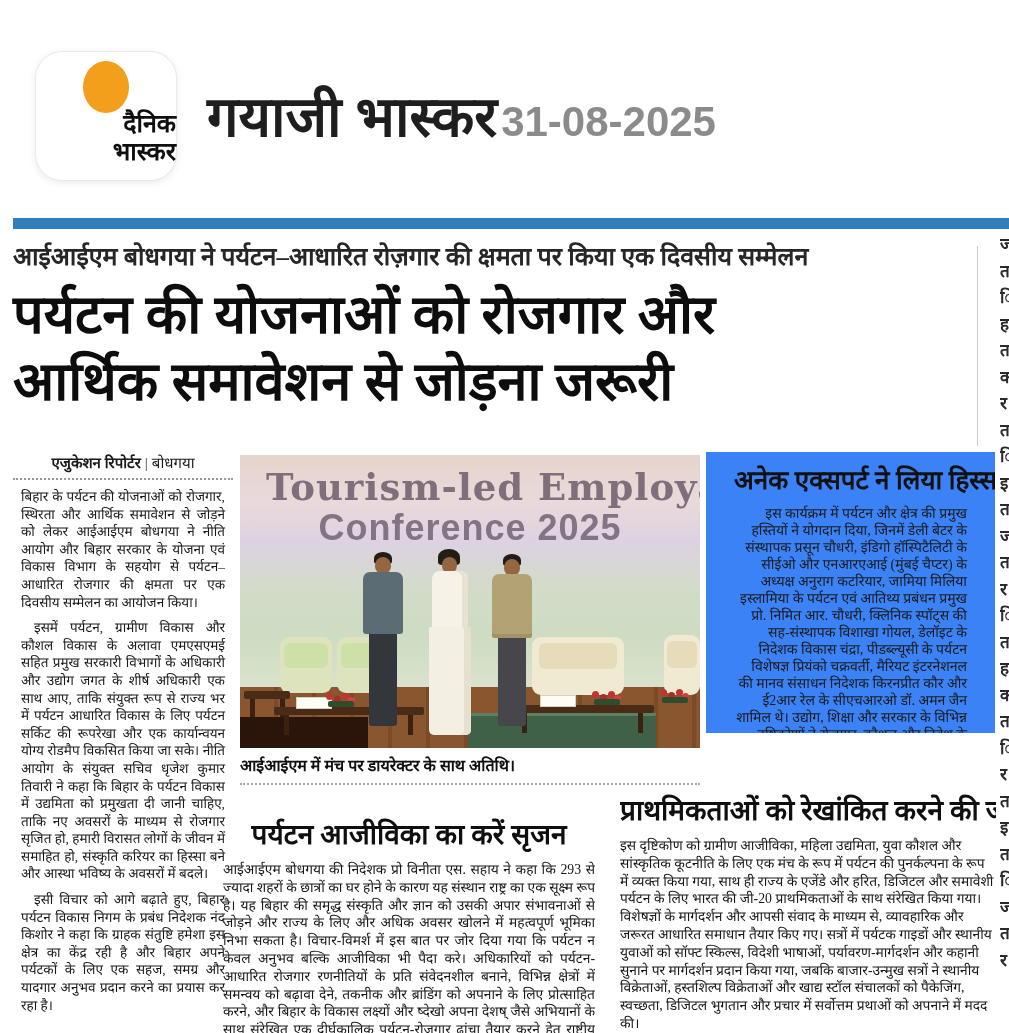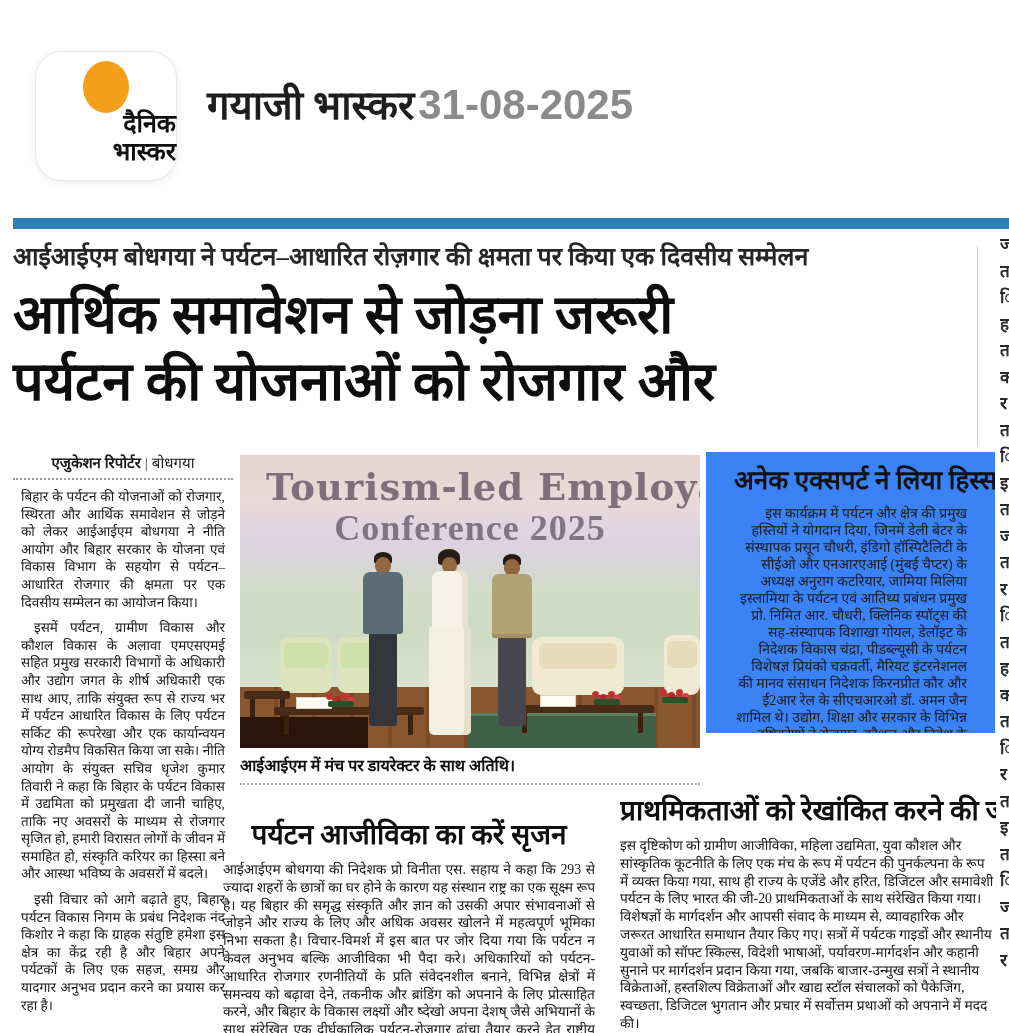--- a/index.html
+++ b/index.html
@@ -7,21 +7,21 @@
         font-family:"Liberation Serif","DejaVu Serif",serif;color:#1a1a1a;}
   .abs{position:absolute;}
 
   
   #logo-card{left:36px;top:52px;width:140px;height:128px;border-radius:26px;background:#fff;
              box-shadow:0 0 0 1px #e9e9e9,0 2px 8px rgba(0,0,0,.10);}
   #logo-sun{left:47px;top:9px;width:46px;height:52px;border-radius:50%;background:#f49f1c;}
   #logo-text{left:0;top:58px;width:100%;text-align:right;font-weight:bold;font-size:25px;
              line-height:28px;color:#0f0f0f;letter-spacing:0;}
   #masthead-line{left:207px;top:76px;white-space:nowrap;}
-  #masthead-title{font-size:40px;font-weight:bold;color:#1e1e1e;}
+  #masthead-title{font-size:56px;font-weight:bold;color:#1e1e1e;}
   #masthead-date{font-size:42px;font-weight:bold;color:#8b8b8b;
                  font-family:"Liberation Sans","DejaVu Sans",sans-serif;}
 
   
   #blue-bar{left:13px;top:218px;width:996px;height:11px;background:#2e7fbc;}
   #kicker{left:13px;top:238px;width:980px;font-size:25px;font-weight:bold;color:#262626;white-space:nowrap;}
   #headline{left:13px;top:282px;width:985px;font-size:54px;font-weight:bold;color:#0d0d0d;line-height:67px;}
 
   
   #left-col{left:13px;top:452px;width:220px;height:578px;overflow:hidden;}
@@ -31,21 +31,21 @@
   #byline .sep{margin:0 4px;color:#333;}
   #left-col p{margin:8px;font-size:13.5px;line-height:17.6px;text-align:justify;color:#191919;}
   #left-col p + p{text-indent:13px;}
 
   
   #photo{left:240px;top:455px;width:460px;height:293px;overflow:hidden;
          background:linear-gradient(180deg,#e6d5cd 0%,#e9d9da 16%,#dcd2e2 30%,#d2dcc8 46%,#cddcc2 62%,#d7e1cb 76%,#dfe3d0 100%);}
   .screen-t1{left:26px;top:10px;font-size:37px;font-weight:bold;color:#7e6f7b;white-space:nowrap;
              font-family:"DejaVu Serif","Liberation Serif",serif;letter-spacing:1px;}
   .screen-t2{left:0;top:52px;width:100%;text-align:center;font-size:36px;font-weight:bold;color:#837483;
-             font-family:Liberation Serif, serif;letter-spacing:1px;}
+             font-family:Liberation Sans, sans-serif;letter-spacing:1px;}
   .floor{left:0;top:232px;width:100%;height:61px;
          background:repeating-linear-gradient(90deg,#8a5630 0 34px,#7b4a27 34px 38px);}
   .front-dark{left:0;top:262px;width:128px;height:31px;background:#2b150b;}
   .stage-front{left:228px;top:258px;width:188px;height:35px;background:#3f6147;border-top:3px solid #5d7f63;}
   .chair{border-radius:9px;}
   .chair.green{background:#dde4bd;}
   .chair.green .cushion{position:absolute;left:8%;top:10%;width:84%;height:45%;background:#cde0a8;border-radius:6px;}
   .chair.cream{background:#f1ead2;}
   .chair.cream .cushion{position:absolute;left:8%;top:10%;width:84%;height:45%;background:#e6dcba;border-radius:6px;}
   .table{background:#4a2c16;border-radius:2px;}
@@ -96,22 +96,22 @@
     </div>
   </div>
   <div class="abs" id="masthead-line">
     <span id="masthead-title">गयाजी भास्कर</span>
     <span id="masthead-date">31-08-2025</span>
   </div>
 
   <div class="abs" id="blue-bar"></div>
   <div class="abs" id="kicker">आईआईएम बोधगया ने पर्यटन–आधारित रोज़गार की क्षमता पर किया एक दिवसीय सम्मेलन</div>
   <div class="abs" id="headline">
+    <div>पर्यटन की योजनाओं को रोजगार और</div>
     <div>आर्थिक समावेशन से जोड़ना जरूरी</div>
-    <div>पर्यटन की योजनाओं को रोजगार और</div>
   </div>
 
   <div class="abs" id="left-col">
     <div id="byline">
       <span class="nm">एजुकेशन रिपोर्टर</span><span class="sep">|</span><span>बोधगया</span>
     </div>
     <p>बिहार के पर्यटन की योजनाओं को रोजगार, स्थिरता और आर्थिक समावेशन से जोड़ने को लेकर आईआईएम बोधगया ने नीति आयोग और बिहार सरकार के योजना एवं विकास विभाग के सहयोग से पर्यटन–आधारित रोजगार की क्षमता पर एक दिवसीय सम्मेलन का आयोजन किया।</p>
     <p>इसमें पर्यटन, ग्रामीण विकास और कौशल विकास के अलावा एमएसएमई सहित प्रमुख सरकारी विभागों के अधिकारी और उद्योग जगत के शीर्ष अधिकारी एक साथ आए, ताकि संयुक्त रूप से राज्य भर में पर्यटन आधारित विकास के लिए पर्यटन सर्किट की रूपरेखा और एक कार्यान्वयन योग्य रोडमैप विकसित किया जा सके। नीति आयोग के संयुक्त सचिव धृजेश कुमार तिवारी ने कहा कि बिहार के पर्यटन विकास में उद्यमिता को प्रमुखता दी जानी चाहिए, ताकि नए अवसरों के माध्यम से रोजगार सृजित हो, हमारी विरासत लोगों के जीवन में समाहित हो, संस्कृति करियर का हिस्सा बने और आस्था भविष्य के अवसरों में बदले।</p>
     <p>इसी विचार को आगे बढ़ाते हुए, बिहार पर्यटन विकास निगम के प्रबंध निदेशक नंद किशोर ने कहा कि ग्राहक संतुष्टि हमेशा इस क्षेत्र का केंद्र रही है और बिहार अपने पर्यटकों के लिए एक सहज, समग्र और यादगार अनुभव प्रदान करने का प्रयास कर रहा है।</p>
   </div>

